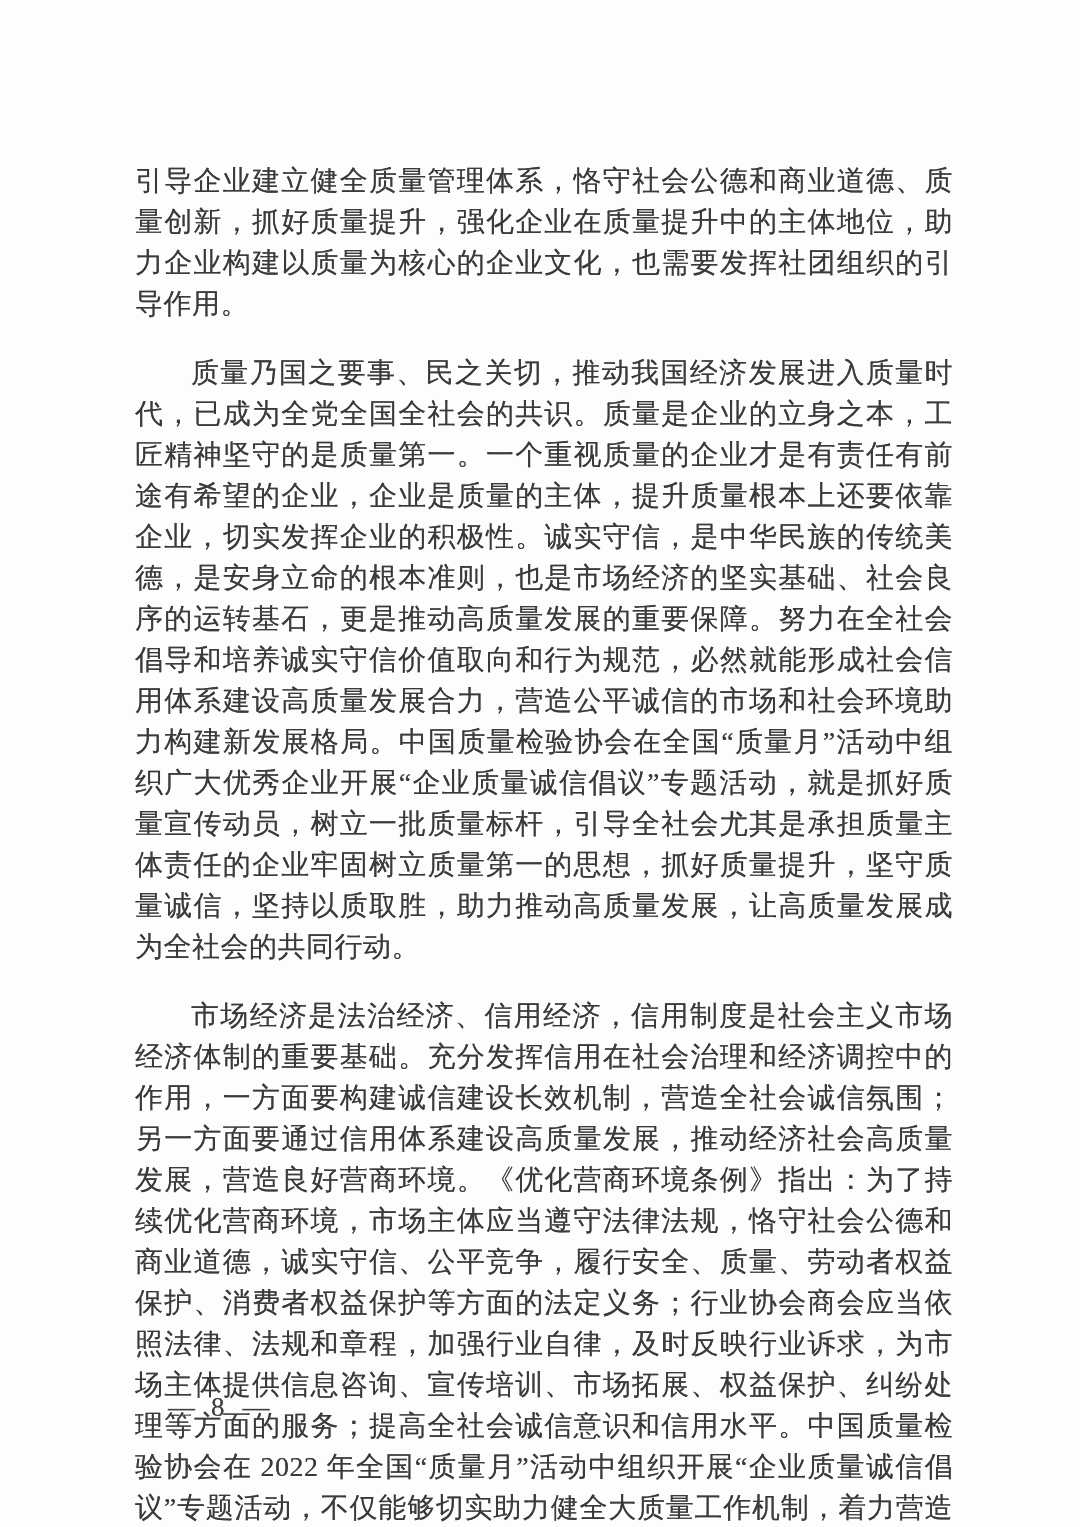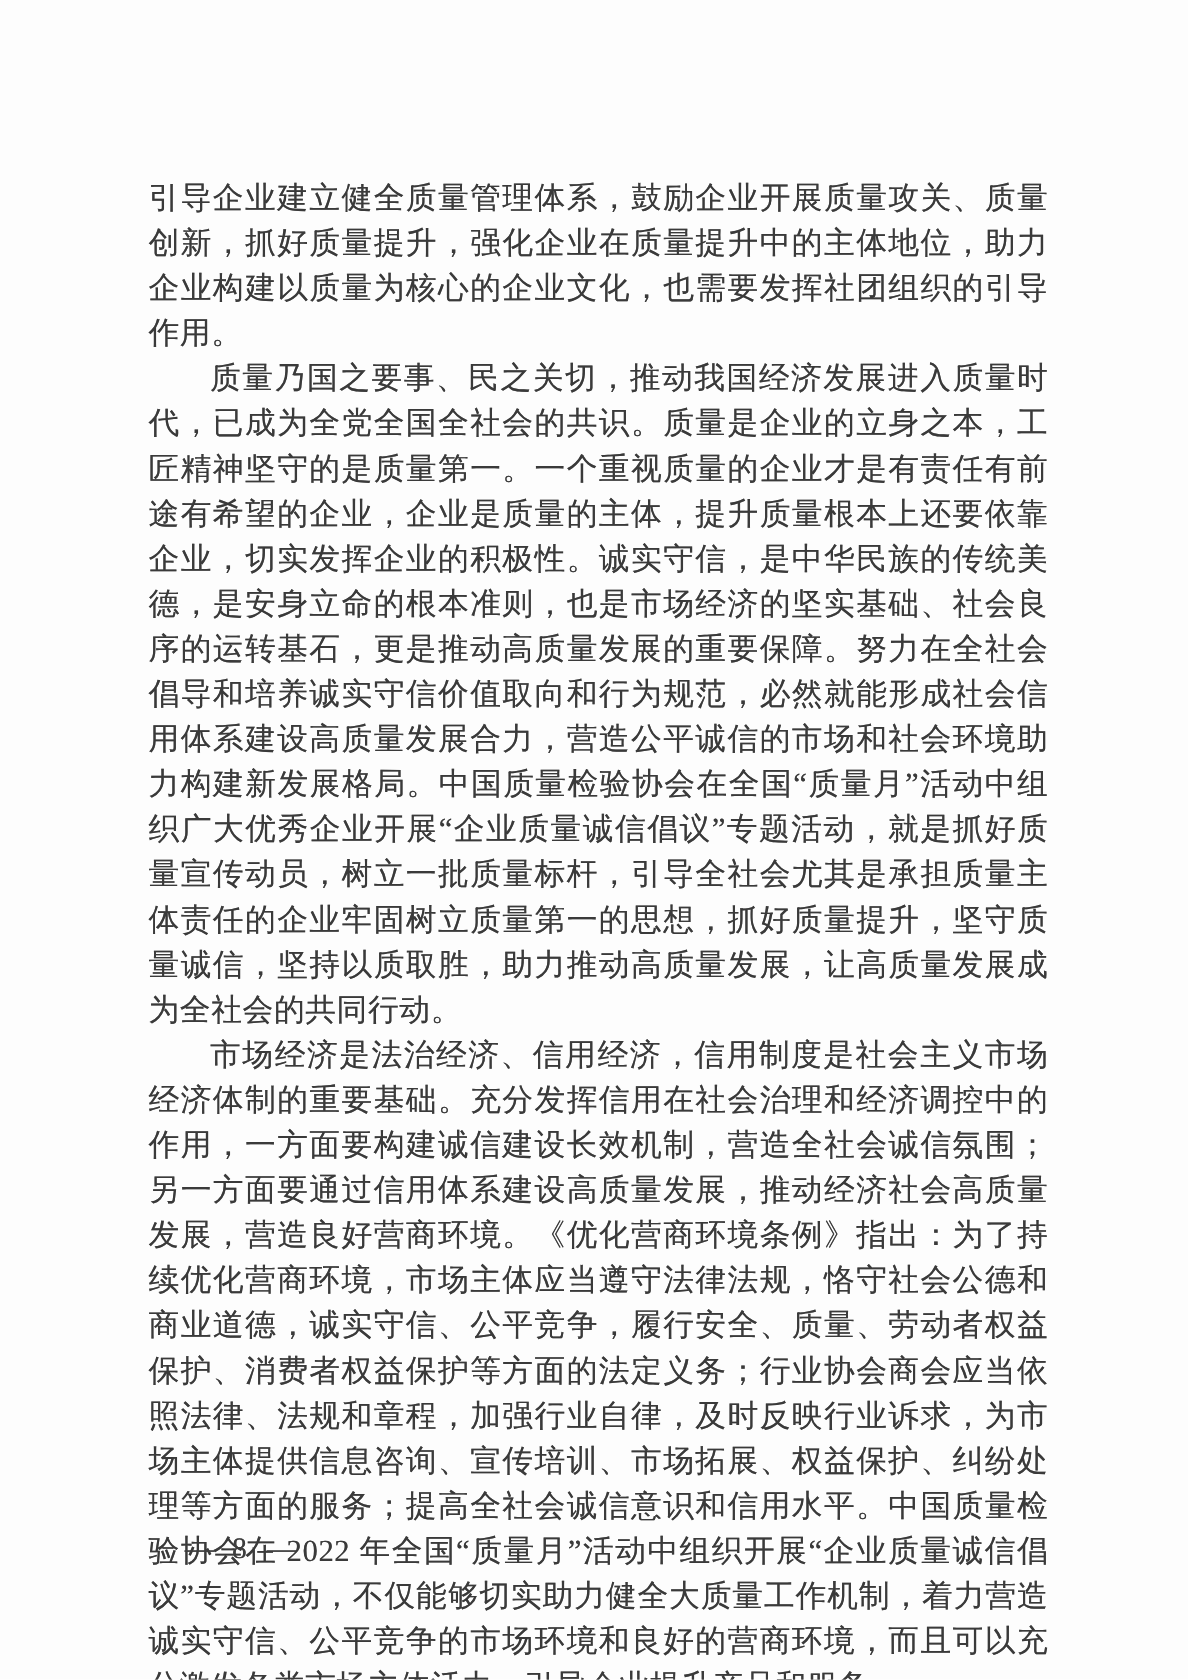--- a/index.html
+++ b/index.html
@@ -27,20 +27,21 @@
     text-justify: inter-ideograph;
     letter-spacing: 0.5px;
     text-shadow: 0 0 0.6px rgba(70,70,70,0.7);
   }
   .para {
     margin: 0;
     padding: 0;
   }
   .para.indent {
     text-indent: 2em;
+    margin-top: 28px;
   }
   .footer {
     position: absolute;
     left: 168px;
     top: 1392px;
     display: flex;
     align-items: center;
     gap: 16px;
     color: #3d3d3d;
     font-size: 27px;
@@ -51,21 +52,21 @@
   }
   .footer .page-num {
     padding: 0 2px;
   }
 </style>
 </head>
 <body>
 
 <div class="page">
   <div class="text-block">
-    <p class="para">引导企业建立健全质量管理体系，鼓励企业开展质量攻关、质量创新，抓好质量提升，强化企业在质量提升中的主体地位，助力企业构建以质量为核心的企业文化，也需要发挥社团组织的引导作用。</p>
+    <p class="para">引导企业建立健全质量管理体系，恪守社会公德和商业道德、质量创新，抓好质量提升，强化企业在质量提升中的主体地位，助力企业构建以质量为核心的企业文化，也需要发挥社团组织的引导作用。</p>
     <p class="para indent">质量乃国之要事、民之关切，推动我国经济发展进入质量时代，已成为全党全国全社会的共识。质量是企业的立身之本，工匠精神坚守的是质量第一。一个重视质量的企业才是有责任有前途有希望的企业，企业是质量的主体，提升质量根本上还要依靠企业，切实发挥企业的积极性。诚实守信，是中华民族的传统美德，是安身立命的根本准则，也是市场经济的坚实基础、社会良序的运转基石，更是推动高质量发展的重要保障。努力在全社会倡导和培养诚实守信价值取向和行为规范，必然就能形成社会信用体系建设高质量发展合力，营造公平诚信的市场和社会环境助力构建新发展格局。中国质量检验协会在全国“质量月”活动中组织广大优秀企业开展“企业质量诚信倡议”专题活动，就是抓好质量宣传动员，树立一批质量标杆，引导全社会尤其是承担质量主体责任的企业牢固树立质量第一的思想，抓好质量提升，坚守质量诚信，坚持以质取胜，助力推动高质量发展，让高质量发展成为全社会的共同行动。</p>
     <p class="para indent">市场经济是法治经济、信用经济，信用制度是社会主义市场经济体制的重要基础。充分发挥信用在社会治理和经济调控中的作用，一方面要构建诚信建设长效机制，营造全社会诚信氛围；另一方面要通过信用体系建设高质量发展，推动经济社会高质量发展，营造良好营商环境。《优化营商环境条例》指出：为了持续优化营商环境，市场主体应当遵守法律法规，恪守社会公德和商业道德，诚实守信、公平竞争，履行安全、质量、劳动者权益保护、消费者权益保护等方面的法定义务；行业协会商会应当依照法律、法规和章程，加强行业自律，及时反映行业诉求，为市场主体提供信息咨询、宣传培训、市场拓展、权益保护、纠纷处理等方面的服务；提高全社会诚信意识和信用水平。中国质量检验协会在 2022 年全国“质量月”活动中组织开展“企业质量诚信倡议”专题活动，不仅能够切实助力健全大质量工作机制，着力营造诚实守信、公平竞争的市场环境和良好的营商环境，而且可以充分激发各类市场主体活力，引导企业提升产品和服务</p>
   </div>
 
   <div class="footer">
     <span class="dash">—</span>
     <span class="page-num">8</span>
     <span class="dash">—</span>
   </div>
 </div>

